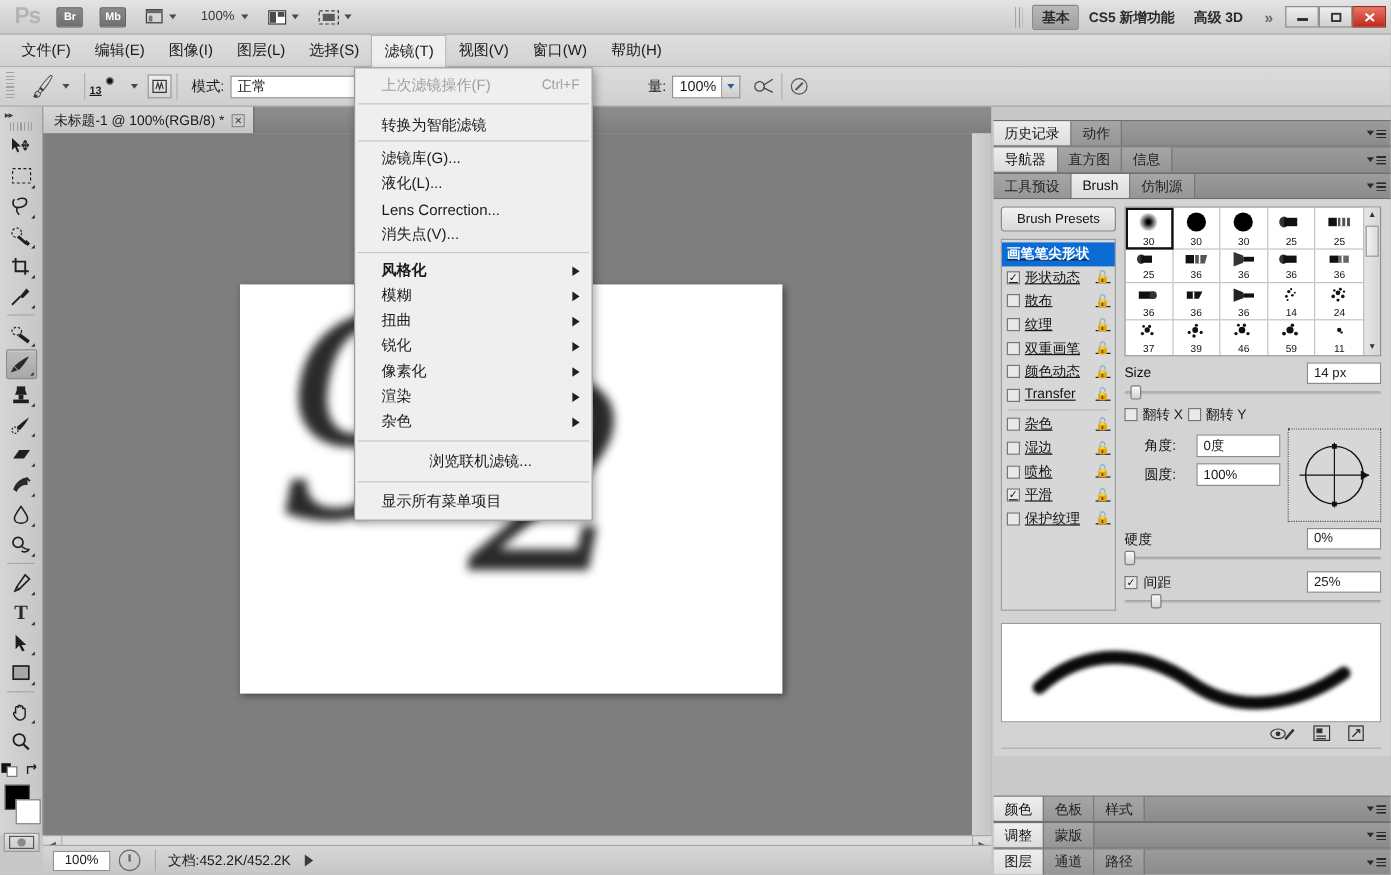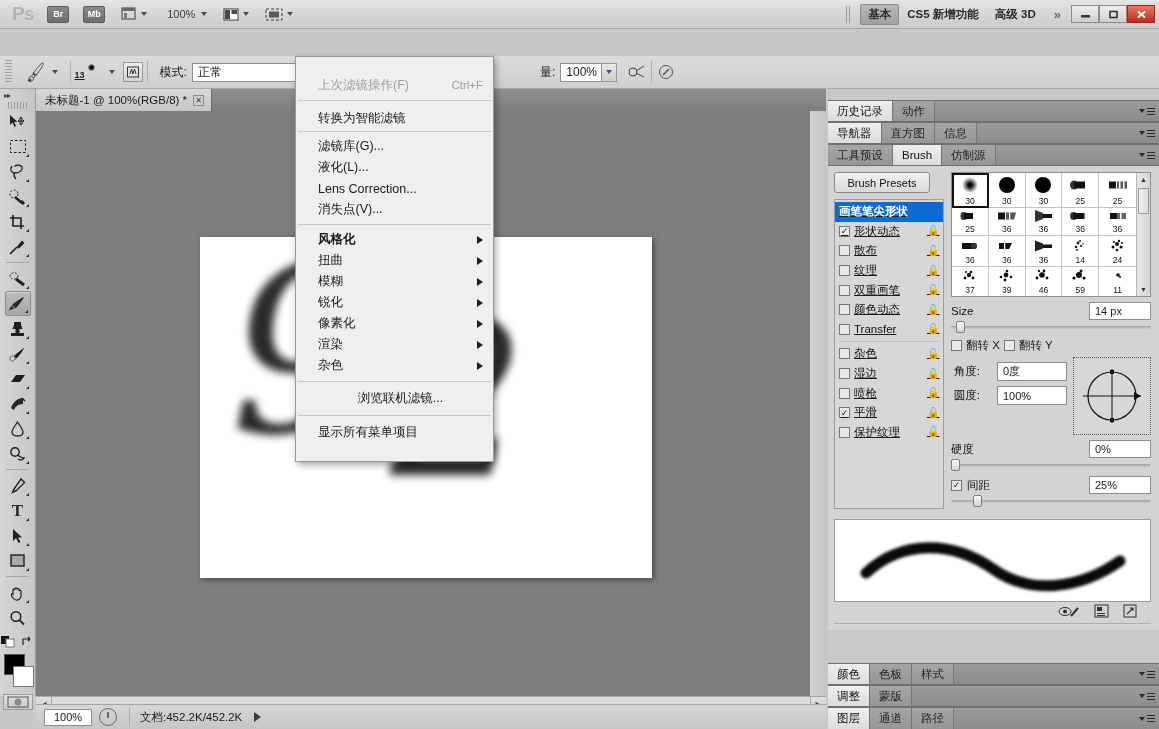--- a/index.html
+++ b/index.html
@@ -199,21 +199,21 @@
   }
   .ptab.active{ background:linear-gradient(180deg,#eeeeee,#dcdcdc); color:#111; }
   .ptab-fill{ flex:1; }
   .pmenu{ width:24px; display:flex;align-items:center;justify-content:center; gap:2px;}
   .pm-caret{ width:0;height:0;border-left:3px solid transparent;border-right:3px solid transparent;border-top:4px solid #2a2a2a;}
   .pm-lines{ width:8px;height:7px;
     background:repeating-linear-gradient(180deg,#2a2a2a 0 1.3px,transparent 1.3px 3px);}
 
   .brushpanel{ background:#d3d3d3; padding:6px 8px 6px 6px; }
   .bp-flex{ display:flex; gap:7px; }
-  .bp-left{ width:110px; }
+  .bp-left{ width:96px; }
   .presetbtn{
     width:96px;height:21px; font-size:11px; color:#111;
     background:linear-gradient(180deg,#f2f2f2,#d9d9d9);
     border:1px solid #8c8c8c; border-radius:3px;
     display:flex;align-items:center;justify-content:center; margin-bottom:6px;
   }
   .opts{ background:#d7d7d7; border:1px solid #9d9d9d; height:310px; padding:2px 0;}
   .orow{ display:flex;align-items:center; height:19.6px; padding:0 4px; gap:4px;text-decoration:underline;}
   .orow.head{ background:#0a6cd4; }
   .orow.head .olbl{ color:#fff; font-weight:bold; }
@@ -325,20 +325,31 @@
           </div>
         <div class="wbtn close">
             <svg width="11" height="9" viewBox="0 0 11 9">
               <path d="M2 1.5 L9 7.5 M9 1.5 L2 7.5" stroke="#fff" stroke-width="1.8"></path>
             </svg>
           </div>
       </div>
     </div>
   </div>
 
+  <div class="menubar">
+    <div class="menu-item">文件(F)</div>
+    <div class="menu-item">编辑(E)</div>
+    <div class="menu-item">图像(I)</div>
+    <div class="menu-item">图层(L)</div>
+    <div class="menu-item">选择(S)</div>
+    <div class="menu-item open">滤镜(T)</div>
+    <div class="menu-item">视图(V)</div>
+    <div class="menu-item">窗口(W)</div>
+    <div class="menu-item">帮助(H)</div>
+  </div>
 
   <div class="optbar">
     <div class="optgrip"></div>
     <div class="opt-brush">
       <span class="brushglyph">🖌</span>
       <span class="caret"></span>
     </div>
     <div class="opt-div"></div>
     <div class="tipbox">
       <div class="tipdot"></div>
@@ -1024,21 +1035,21 @@
         <div class="pmenu">
             <span class="pm-caret"></span>
             <span class="pm-lines"></span>
           </div>
       </div>
     </div>
   </div>
 
   <div style="position:absolute;left:295px;top:56px;width:199px;background:#efefef;
               border:1px solid #9a9a9a;box-shadow:2px 3px 7px rgba(0,0,0,0.35);
-              padding:17px 0; z-index:50;">
+              padding:3px 0; z-index:50;">
 
     <div style="display:flex;align-items:center;height:22px;padding:0 10px 0 22px;color:#a0a0a0;">
       <span style="flex:1;font-size:12.5px">上次滤镜操作(F)</span>
       <span style="font-size:11.5px;color:#a0a0a0">Ctrl+F</span>
     </div>
 
     <div style="height:1px;background:#c6c6c6;margin:4px 2px;"></div>
 
     <div style="display:flex;align-items:flex-end;height:22px;padding:0 10px 0 22px;">
       <span style="flex:1;font-size:12.5px">转换为智能滤镜</span>
@@ -1059,25 +1070,25 @@
       <span style="flex:1;font-size:12.5px">消失点(V)...</span>
     </div>
 
     <div style="height:1px;background:#c6c6c6;margin:4px 2px;"></div>
 
     <div style="display:flex;align-items:center;height:21px;padding:0 10px 0 22px;font-weight:bold;">
       <span style="flex:1;font-size:12.5px">风格化</span>
       <span style="width:0;height:0;border-top:4px solid transparent;border-bottom:4px solid transparent;border-left:6px solid #1f1f1f;"></span>
     </div>
     <div style="display:flex;align-items:center;height:21px;padding:0 10px 0 22px;">
+      <span style="flex:1;font-size:12.5px">模糊</span>
+      <span style="width:0;height:0;border-top:4px solid transparent;border-bottom:4px solid transparent;border-left:6px solid #1f1f1f;"></span>
+    </div>
+    <div style="display:flex;align-items:center;height:21px;padding:0 10px 0 22px;">
       <span style="flex:1;font-size:12.5px">扭曲</span>
-      <span style="width:0;height:0;border-top:4px solid transparent;border-bottom:4px solid transparent;border-left:6px solid #1f1f1f;"></span>
-    </div>
-    <div style="display:flex;align-items:center;height:21px;padding:0 10px 0 22px;">
-      <span style="flex:1;font-size:12.5px">模糊</span>
       <span style="width:0;height:0;border-top:4px solid transparent;border-bottom:4px solid transparent;border-left:6px solid #1f1f1f;"></span>
     </div>
     <div style="display:flex;align-items:center;height:21px;padding:0 10px 0 22px;">
       <span style="flex:1;font-size:12.5px">锐化</span>
       <span style="width:0;height:0;border-top:4px solid transparent;border-bottom:4px solid transparent;border-left:6px solid #1f1f1f;"></span>
     </div>
     <div style="display:flex;align-items:center;height:21px;padding:0 10px 0 22px;">
       <span style="flex:1;font-size:12.5px">像素化</span>
       <span style="width:0;height:0;border-top:4px solid transparent;border-bottom:4px solid transparent;border-left:6px solid #1f1f1f;"></span>
     </div>

